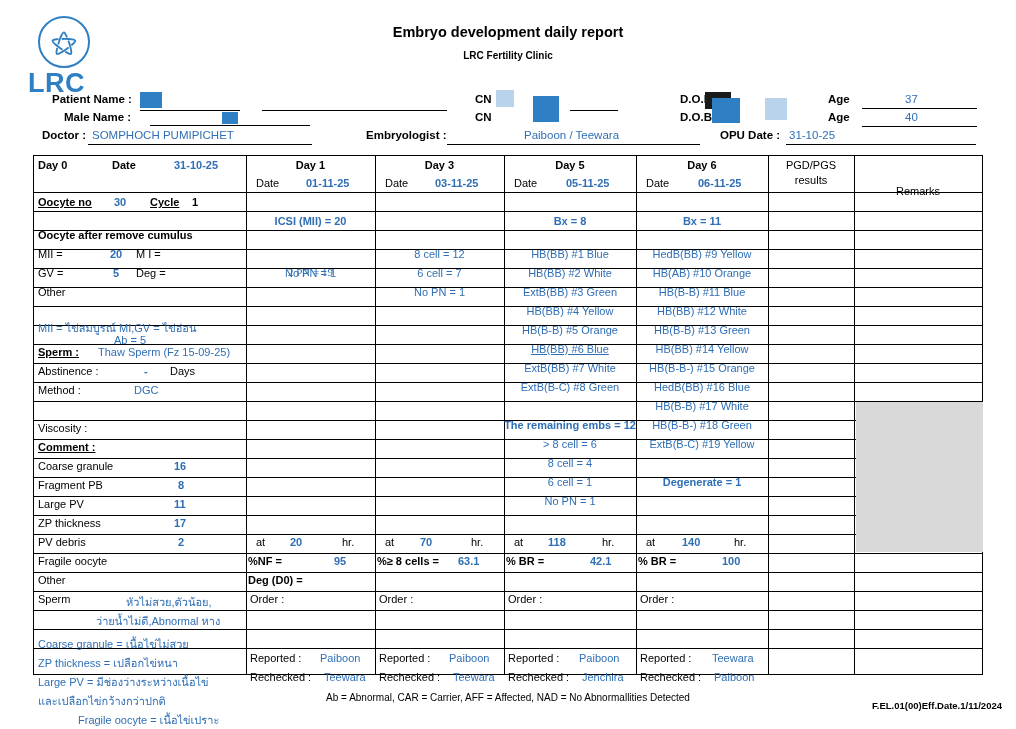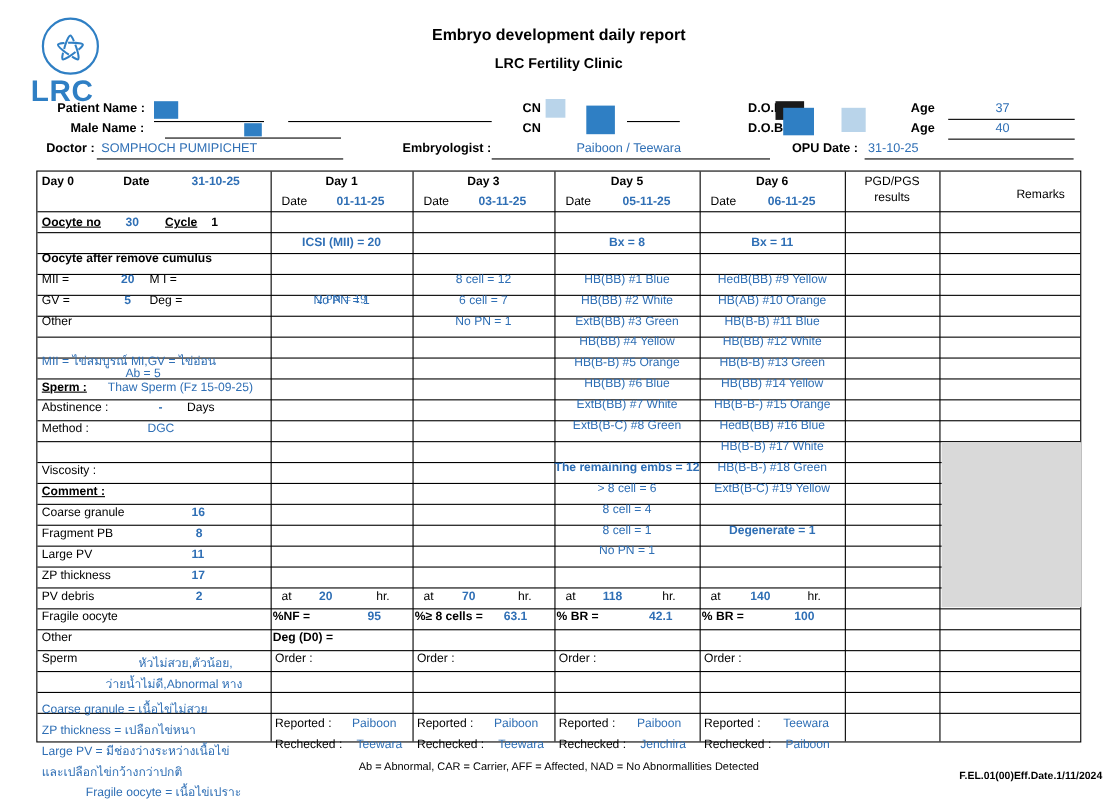--- a/index.html
+++ b/index.html
@@ -23,21 +23,21 @@
   .logo .glyph{
     position:absolute;left:10px;top:0;width:52px;height:52px;
     display:flex;align-items:center;justify-content:center;
     color:#2f7fc4;font-size:26px;font-weight:bold;
   }
   .logo .word{
     position:absolute;left:0;top:52px;font-size:27px;font-weight:bold;
     color:#2f7fc4;letter-spacing:0.5px;font-family:"Liberation Sans",sans-serif;
   }
   .title1{position:absolute;left:0;top:24px;width:1016px;text-align:center;font-size:14.5px;font-weight:bold;}
-  .title2{position:absolute;left:0;top:50px;width:1016px;text-align:center;font-size:13px;font-weight:bold;}
+  .title2{position:absolute;left:0;top:50px;width:1016px;text-align:center;font-size:10px;font-weight:bold;}
 
   .fld{position:absolute;font-size:11.5px;}
   .lbl{font-weight:bold;}
   .ul{position:absolute;border-bottom:1px solid #000;height:0;}
   .val{position:absolute;font-size:11.5px;color:#2f6fb5;}
   .redact{position:absolute;background:#2f7fc4;}
   .redact.dark{background:#1a1a1a;}
   .redact.light{background:#b9d4ea;}
 
   
@@ -162,21 +162,21 @@
     <div class="cell bold ctr" style="left:470px;top:3px;width:132px;">Day 5</div>
     <div class="cell" style="left:480px;top:21px;">Date</div>
     <div class="cell blue bold" style="left:532px;top:21px;">05-11-25</div>
 
     <div class="cell bold ctr" style="left:602px;top:3px;width:132px;">Day 6</div>
     <div class="cell" style="left:612px;top:21px;">Date</div>
     <div class="cell blue bold" style="left:664px;top:21px;">06-11-25</div>
 
     <div class="cell ctr" style="left:734px;top:3px;width:86px;">PGD/PGS</div>
     <div class="cell ctr" style="left:734px;top:18px;width:86px;">results</div>
-    <div class="cell ctr" style="left:820px;top:15px;width:128px;margin-left:28px;">Remarks</div>
+    <div class="cell ctr" style="left:820px;top:29px;width:128px;">Remarks</div>
 
     <div class="cell bold u" style="left:4px;top:40px;">Oocyte no</div>
     <div class="cell blue bold" style="left:80px;top:40px;">30</div>
     <div class="cell bold u" style="left:116px;top:40px;">Cycle</div>
     <div class="cell bold" style="left:158px;top:40px;">1</div>
 
     <div class="cell bold" style="left:4px;top:73px;">Oocyte after remove cumulus</div>
 
     <div class="cell" style="left:4px;top:92px;">MII =</div>
     <div class="cell blue bold" style="left:76px;top:92px;">20</div>
@@ -258,27 +258,27 @@
     <div class="cell blue" style="left:415px;top:496px;">Paiboon</div>
     <div class="cell" style="left:345px;top:515px;">Rechecked :</div>
     <div class="cell blue" style="left:419px;top:515px;">Teewara</div>
 
     <div class="cell blue bold ctr" style="left:470px;top:59px;width:132px;">Bx = 8</div>
     <div class="cell blue ctr" style="left:470px;top:92px;width:132px;">HB(BB) #1 Blue</div>
     <div class="cell blue ctr" style="left:470px;top:111px;width:132px;">HB(BB) #2 White</div>
     <div class="cell blue ctr" style="left:470px;top:130px;width:132px;">ExtB(BB) #3 Green</div>
     <div class="cell blue ctr" style="left:470px;top:149px;width:132px;">HB(BB) #4 Yellow</div>
     <div class="cell blue ctr" style="left:470px;top:168px;width:132px;">HB(B-B) #5 Orange</div>
-    <div class="cell blue ctr" style="left:470px;top:187px;width:132px;">HB(BB) #6 Blue</div>
+    <div class="cell blue ctr" style="left:470px;top:187px;width:132px;text-decoration:underline;">HB(BB) #6 Blue</div>
     <div class="cell blue ctr" style="left:470px;top:206px;width:132px;">ExtB(BB) #7 White</div>
     <div class="cell blue ctr" style="left:470px;top:225px;width:132px;">ExtB(B-C) #8 Green</div>
     <div class="cell blue bold ctr" style="left:470px;top:263px;width:132px;">The remaining embs = 12</div>
     <div class="cell blue ctr" style="left:470px;top:282px;width:132px;">&gt; 8 cell = 6</div>
     <div class="cell blue ctr" style="left:470px;top:301px;width:132px;">8 cell = 4</div>
-    <div class="cell blue ctr" style="left:470px;top:320px;width:132px;">8 cell = 1</div>
+    <div class="cell blue ctr" style="left:470px;top:320px;width:132px;">6 cell = 1</div>
     <div class="cell blue ctr" style="left:470px;top:339px;width:132px;">No PN = 1</div>
 
     <div class="cell" style="left:480px;top:380px;">at</div>
     <div class="cell blue bold" style="left:514px;top:380px;">118</div>
     <div class="cell" style="left:568px;top:380px;">hr.</div>
     <div class="cell bold" style="left:472px;top:399px;">% BR =</div>
     <div class="cell blue bold" style="left:556px;top:399px;">42.1</div>
     <div class="cell" style="left:474px;top:437px;">Order :</div>
     <div class="cell" style="left:474px;top:496px;">Reported :</div>
     <div class="cell blue" style="left:545px;top:496px;">Paiboon</div>

